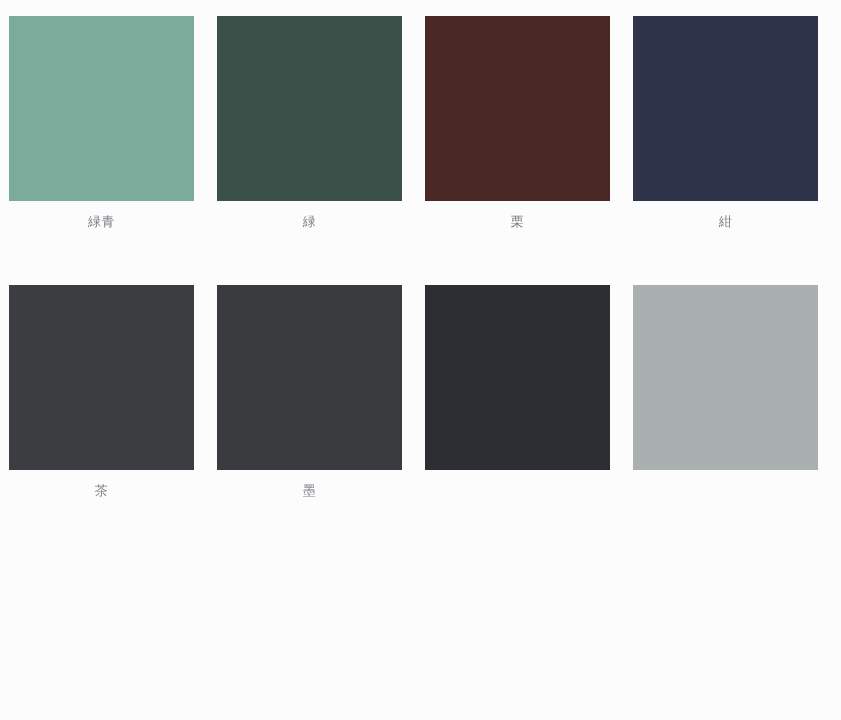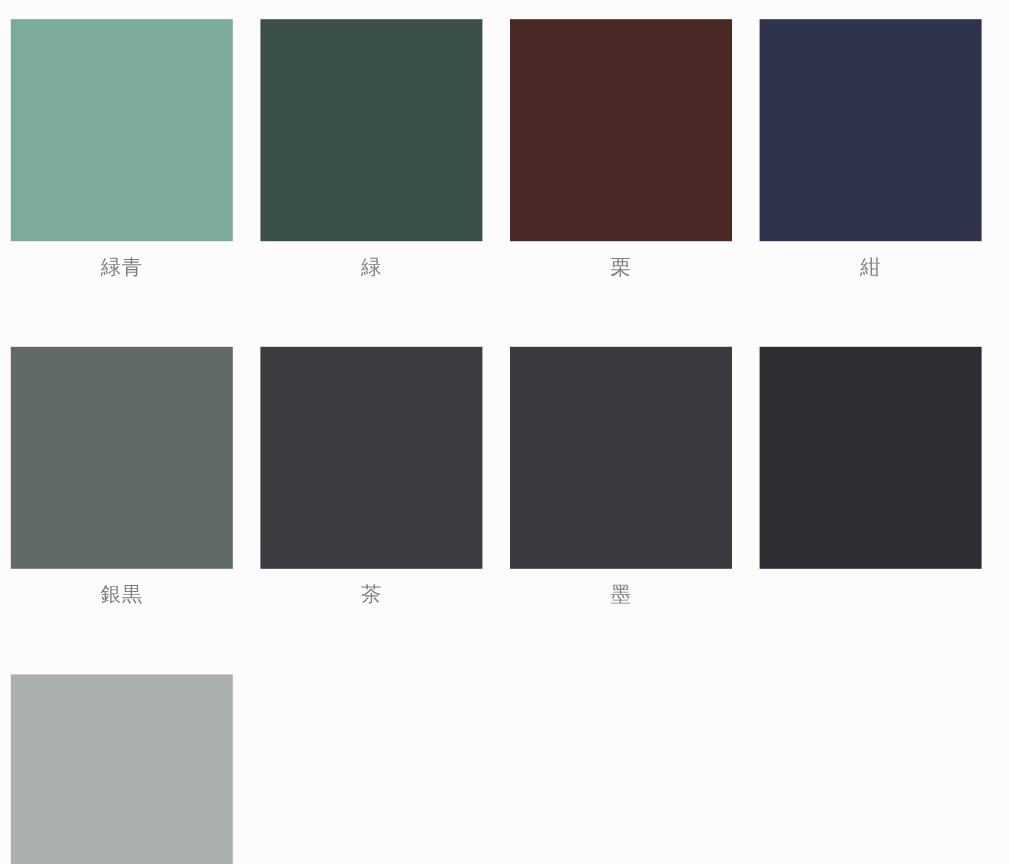--- a/index.html
+++ b/index.html
@@ -28,21 +28,21 @@
     flex-direction: column;
     align-items: center;
   }
   .swatch-chip {
     width: 185px;
     height: 185px;
     display: block;
   }
   .swatch-label {
     margin-top: 14px;
-    font-size: 17px;
+    font-size: 13px;
     line-height: 1;
     color: #7b7f86;
     text-align: center;
     letter-spacing: 0.5px;
     white-space: nowrap;
   }
 </style>
 </head>
 <body style="background: rgb(252, 252, 253);">
 
@@ -61,24 +61,20 @@
   <div class="swatch-cell">
     <span class="swatch-chip" style="background-color: rgb(74, 40, 37);"></span>
     <span class="swatch-label" style="color: rgb(123, 127, 134);">栗</span>
   </div>
 
   <div class="swatch-cell">
     <span class="swatch-chip" style="background-color: rgb(48, 52, 74);"></span>
     <span class="swatch-label" style="color: rgb(123, 127, 134);">紺</span>
   </div>
 
-  <div class="swatch-cell">
-    <span class="swatch-chip" style="background-color: rgb(97, 106, 105);"></span>
-    <span class="swatch-label" style="color: rgb(123, 127, 134);">銀黒</span>
-  </div>
 
 
   <div class="swatch-cell">
     <span class="swatch-chip" style="background-color: rgb(60, 61, 64);"></span>
     <span class="swatch-label" style="color: rgb(123, 127, 134);">茶</span>
   </div>
 
   <div class="swatch-cell">
     <span class="swatch-chip" style="background-color: rgb(58, 59, 62);"></span>
     <span class="swatch-label" style="color: rgb(123, 127, 134);">墨</span>

